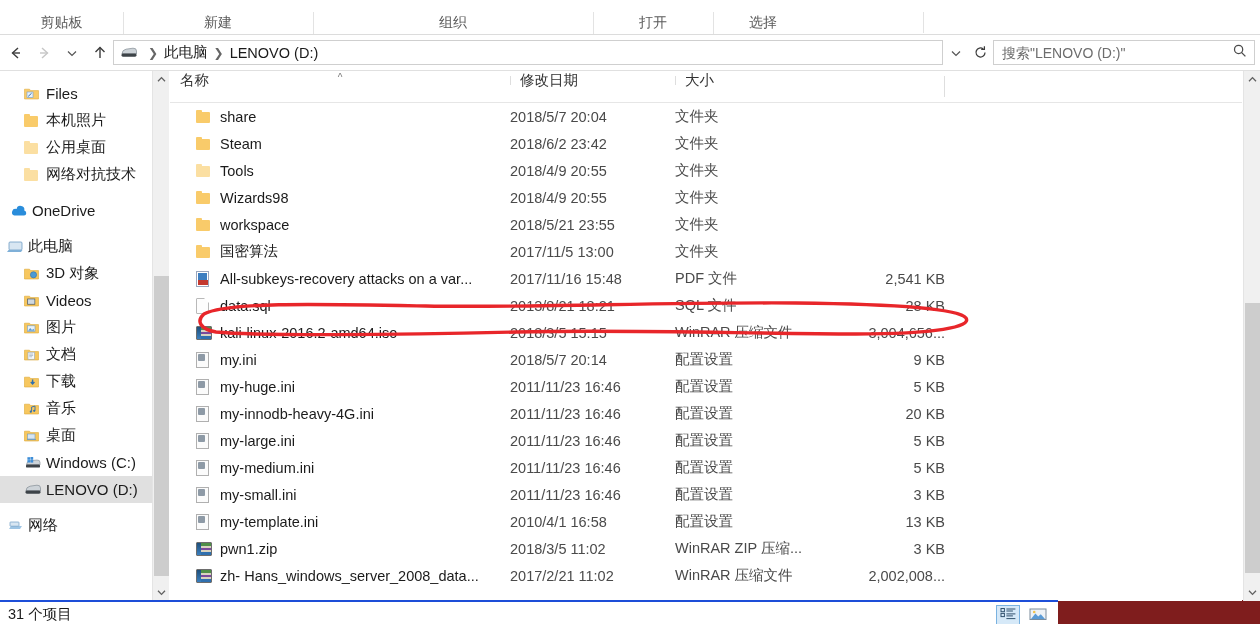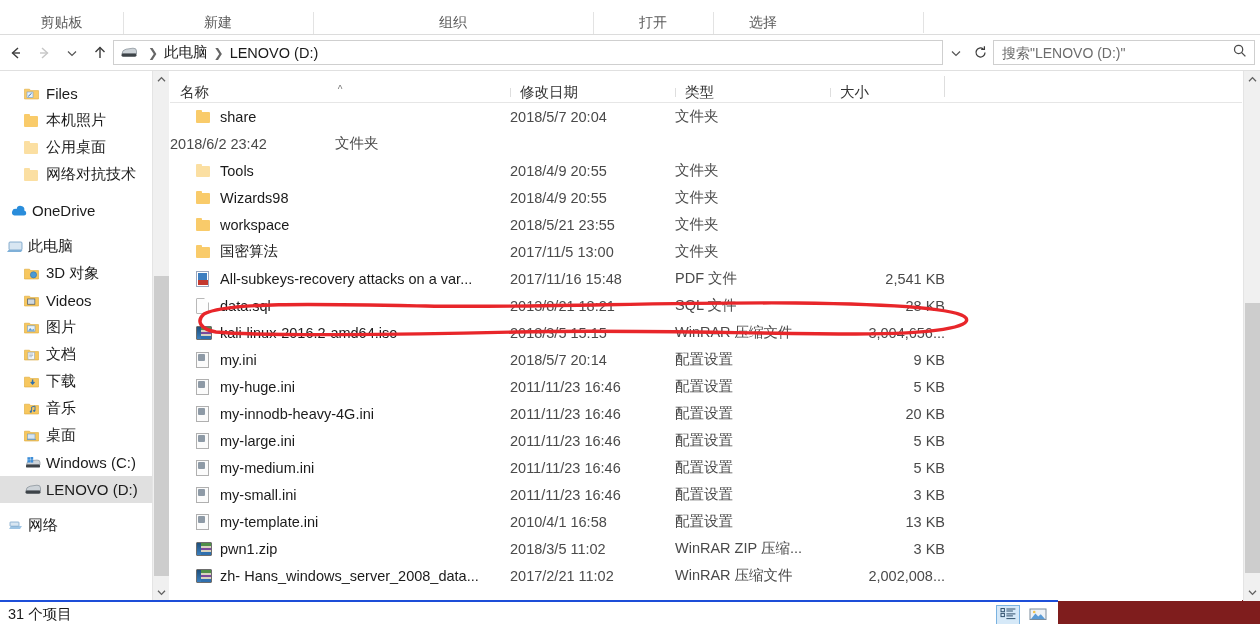--- a/index.html
+++ b/index.html
@@ -121,21 +121,21 @@
   }
 
   
   .listpane {
     position:absolute; left:170px; top:0; width:1072px; height:530px;
     background:#fff; overflow:hidden;
   }
   .hdr {
     position:absolute; left:0; top:0; width:1072px; height:32px;
     background:#fff; border-bottom:1px solid #e6e6e6;
-    display:flex; align-items:flex-end;
+    display:flex; align-items:flex-start;
   }
   .hdr-cell {
     position:relative; display:flex; align-items:center;
     font-size:14.5px; color:#333; padding-left:10px;
   }
   .hdr-cell + .hdr-cell::before {
     content:""; position:absolute; left:0; top:5px; bottom:5px; width:1px; background:#dedede;
   }
   .hdr-end {
     position:absolute; right:0; top:5px; bottom:5px; width:1px; background:#dedede;
@@ -525,23 +525,20 @@
     <div class="listpane">
 
       <div class="hdr">
         <div class="hdr-cell" style="width:340px;">
           <span>名称</span>
           <span class="sort-caret">^</span>
         </div>
         <div class="hdr-cell" style="width:165px;">
           <span>修改日期</span>
         </div>
-        <div class="hdr-cell" style="width:155px;">
-          <span>类型</span>
-        </div>
         <div class="hdr-cell" style="width:127px;">
           <span>大小</span>
         </div>
         <div class="hdr-end" style="right:297px;"></div>
       </div>
 
       <div class="rows">
 
         <div class="row">
           <div class="c-name">
@@ -551,20 +548,28 @@
                 </span>
               </span>
             <span>share</span>
           </div>
           <div class="c-date">2018/5/7 20:04</div>
           <div class="c-type">文件夹</div>
           <div class="c-size"></div>
         </div>
 
         <div class="row">
+          <div class="c-name">
+            <span class="f-ico">
+                <span class="folder">
+                  <i></i>
+                </span>
+              </span>
+            <span>Steam</span>
+          </div>
           <div class="c-date">2018/6/2 23:42</div>
           <div class="c-type">文件夹</div>
           <div class="c-size"></div>
         </div>
 
         <div class="row">
           <div class="c-name">
             <span class="f-ico">
                 <span class="folder pale">
                   <i></i>

